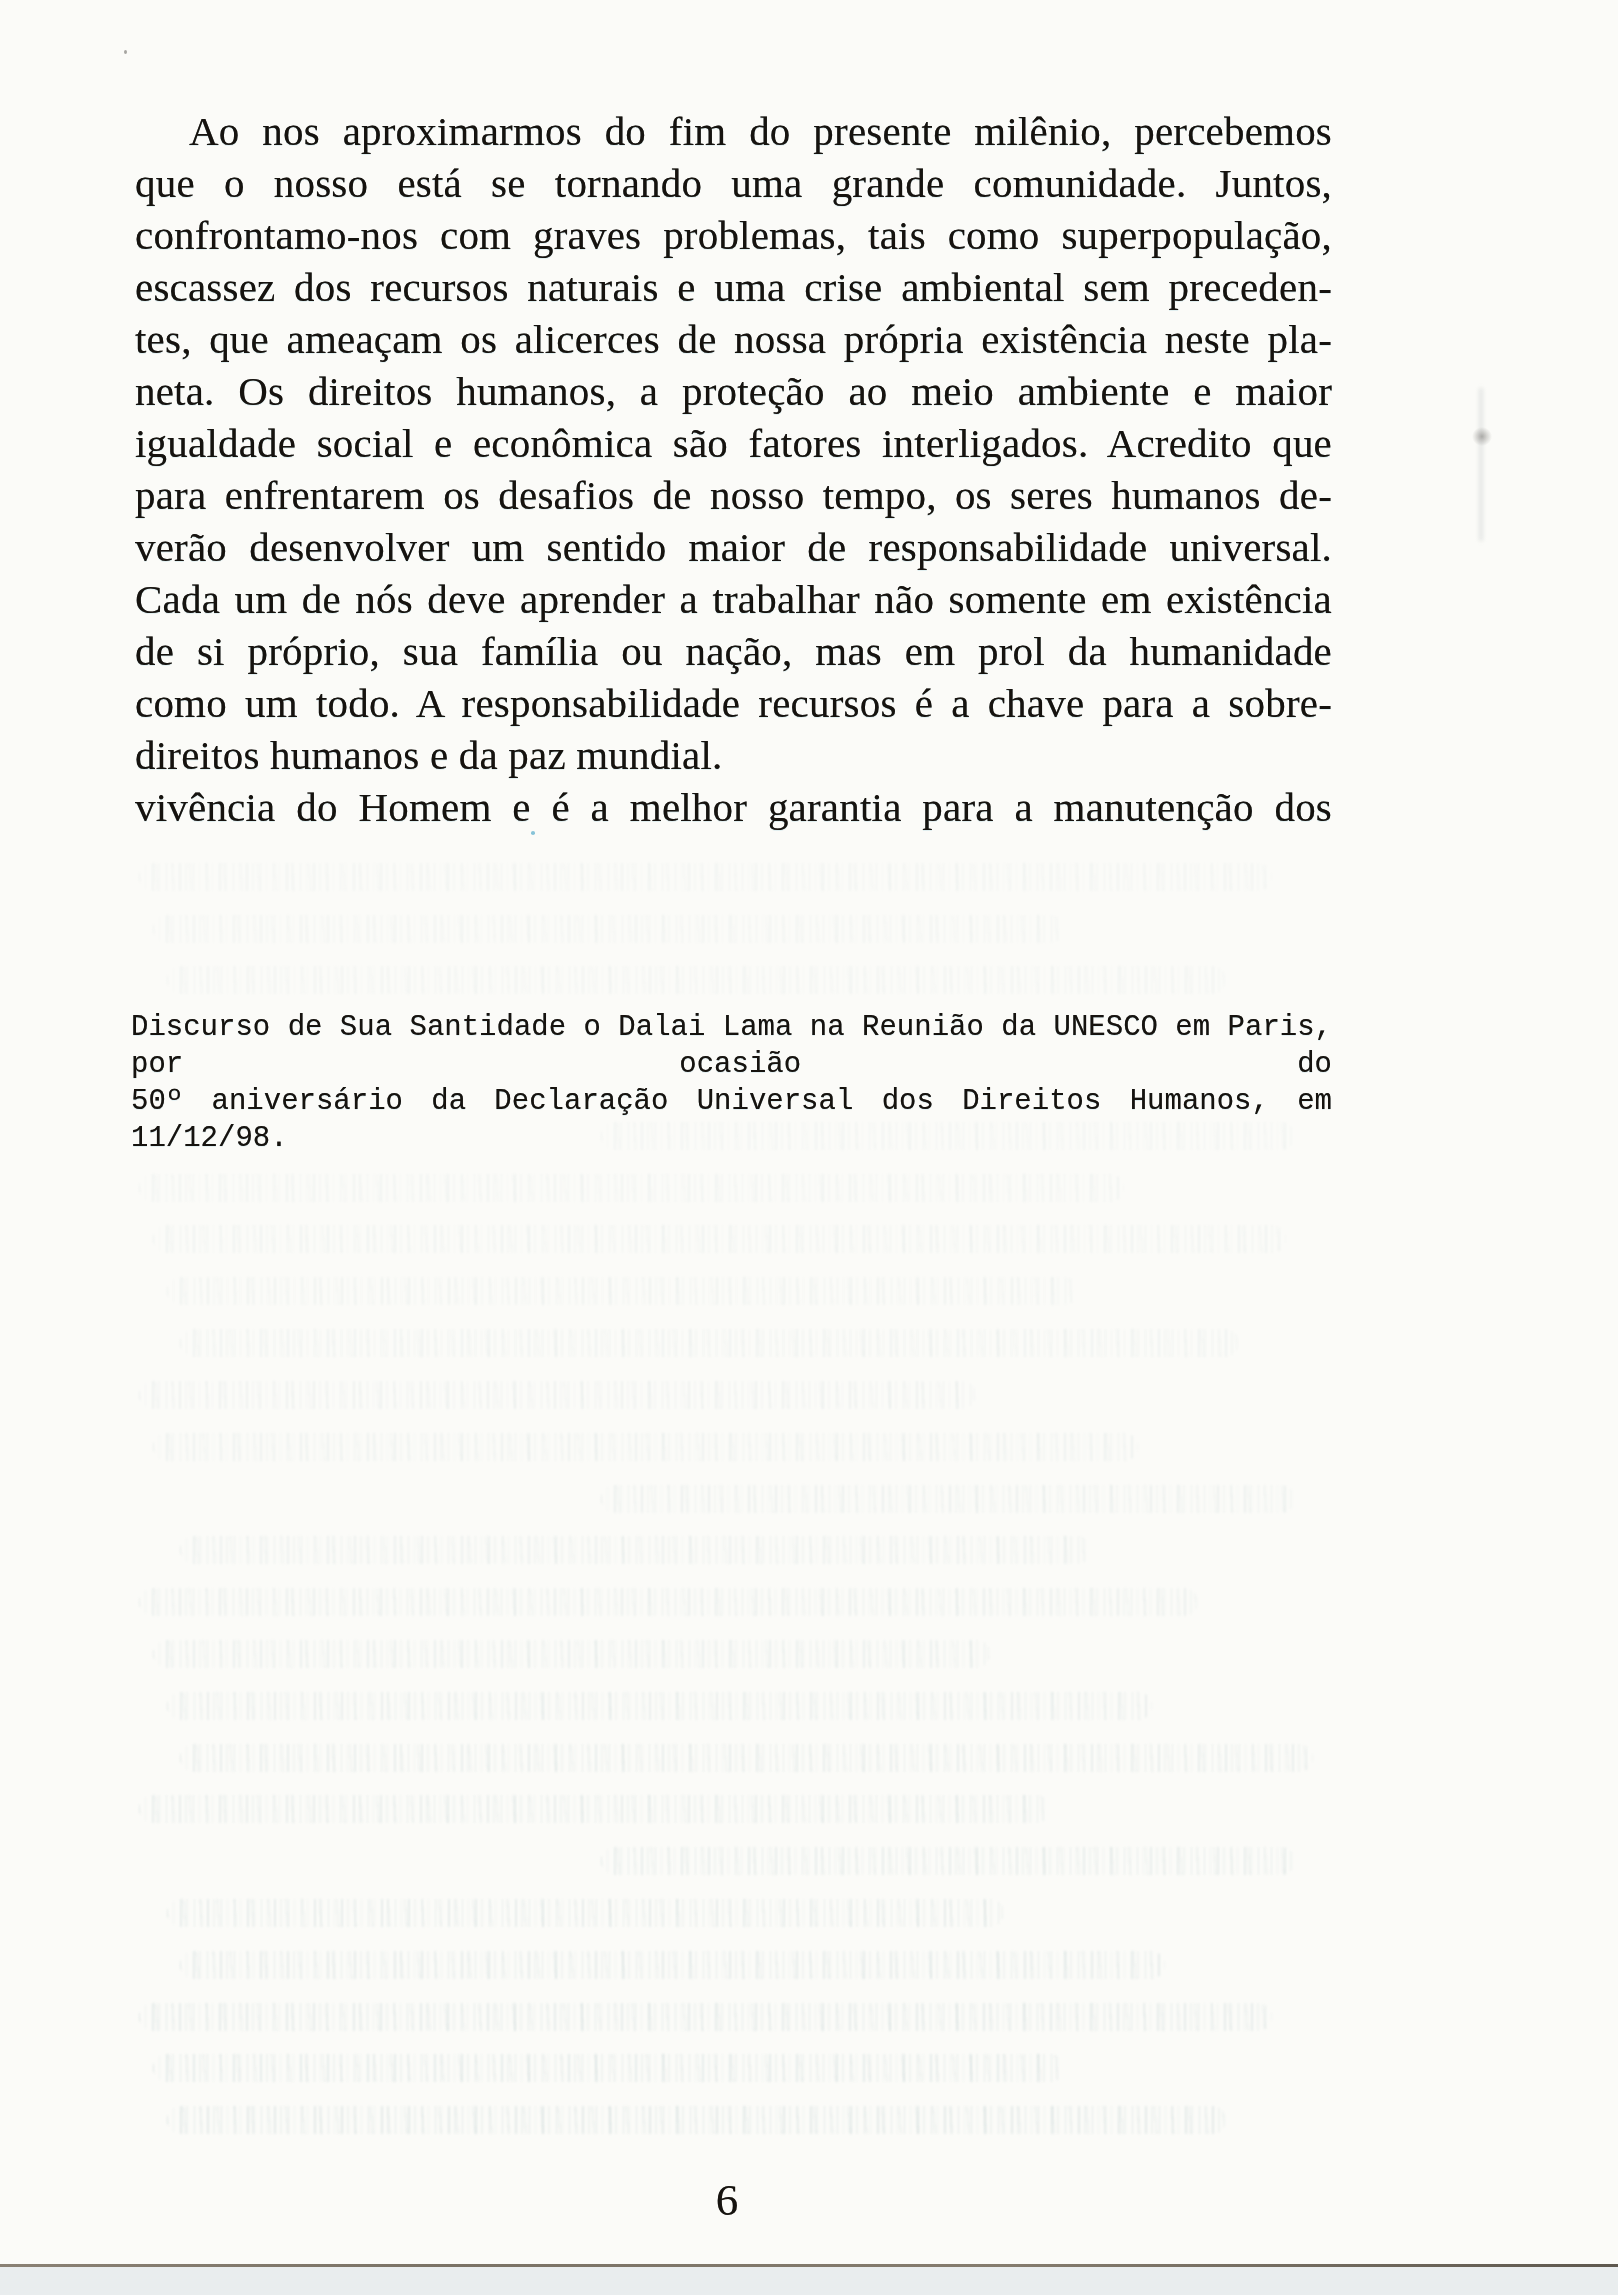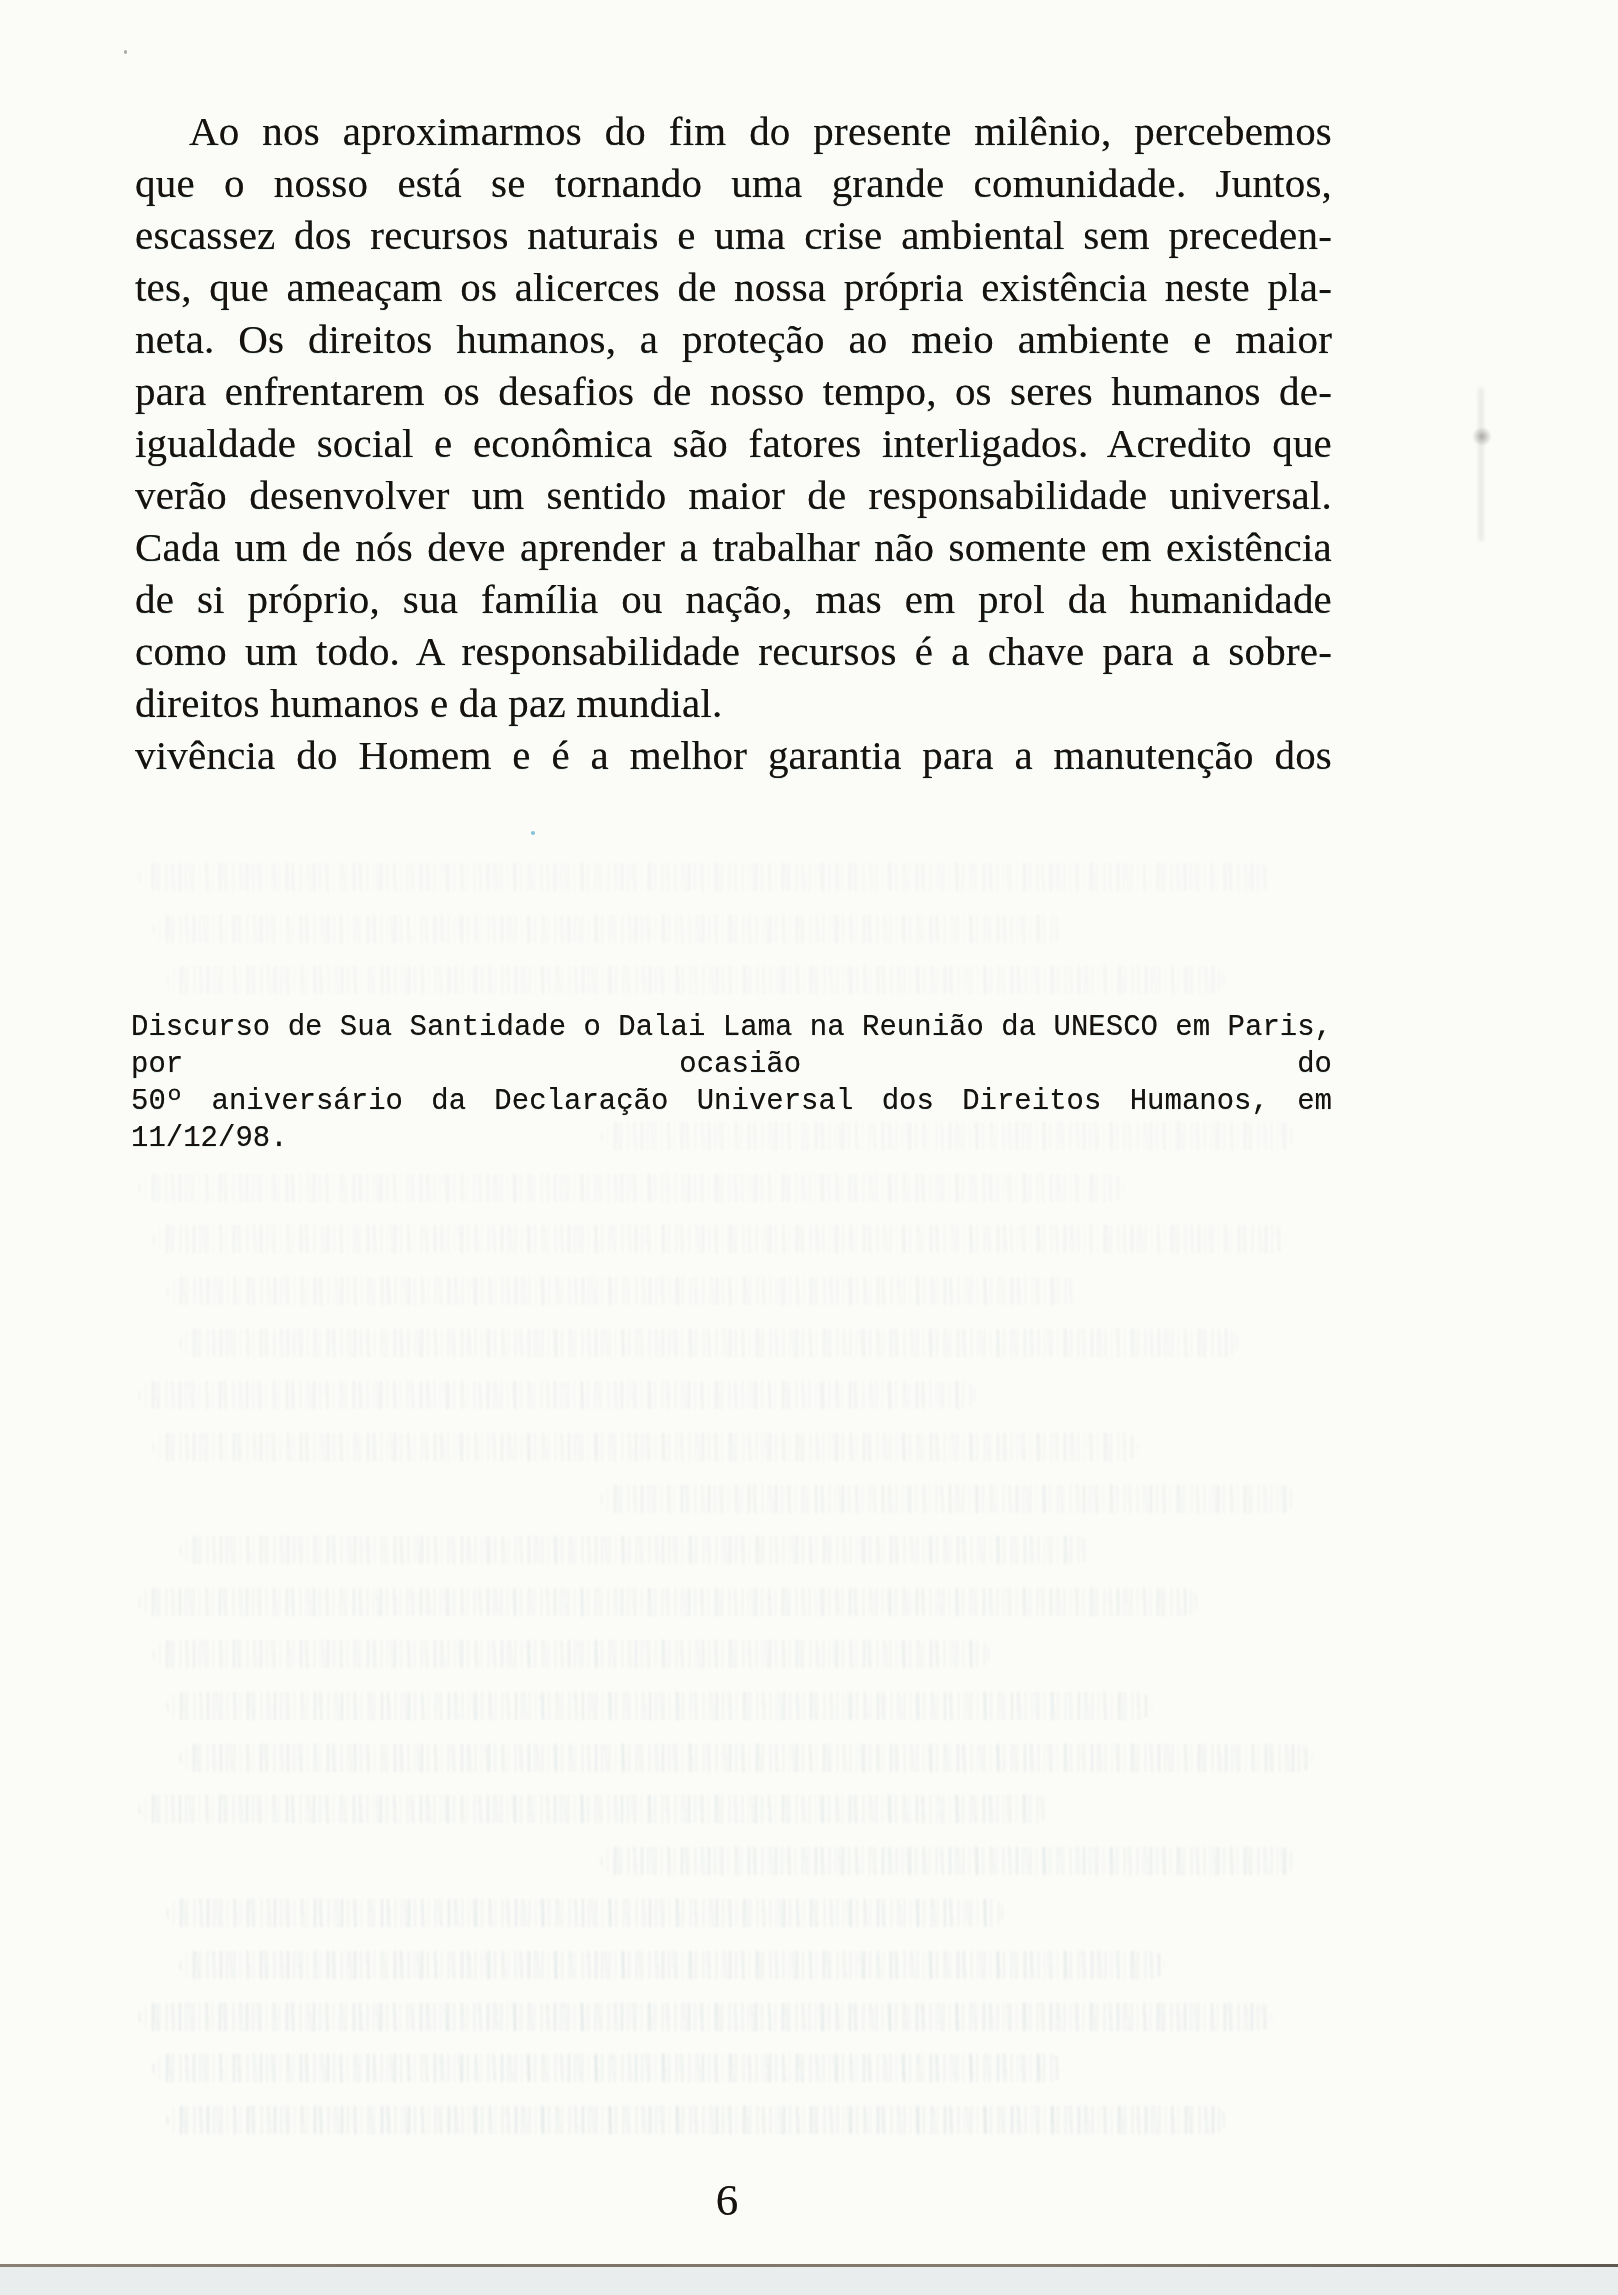--- a/index.html
+++ b/index.html
@@ -88,25 +88,26 @@
   }
 </style>
 </head>
 <body>
 
 <div class="page">
 
   <div class="body-paragraph">
     <div class="text-line">Ao nos aproximarmos do fim do presente milênio, percebemos</div>
     <div class="text-line">que o nosso está se tornando uma grande comunidade. Juntos,</div>
+    <div class="text-line">confrontamo-nos com graves problemas, tais como superpopulação,</div>
     <div class="text-line">escassez dos recursos naturais e uma crise ambiental sem preceden-</div>
     <div class="text-line">tes, que ameaçam os alicerces de nossa própria existência neste pla-</div>
     <div class="text-line">neta. Os direitos humanos, a proteção ao meio ambiente e maior</div>
+    <div class="text-line">igualdade social e econômica são fatores interligados. Acredito que</div>
     <div class="text-line">para enfrentarem os desafios de nosso tempo, os seres humanos de-</div>
-    <div class="text-line">igualdade social e econômica são fatores interligados. Acredito que</div>
     <div class="text-line">verão desenvolver um sentido maior de responsabilidade universal.</div>
     <div class="text-line">Cada um de nós deve aprender a trabalhar não somente em existência</div>
     <div class="text-line">de si próprio, sua família ou nação, mas em prol da humanidade</div>
     <div class="text-line">como um todo. A responsabilidade recursos é a chave para a sobre-</div>
     <div class="text-line last-line">direitos humanos e da paz mundial.</div>
     <div class="text-line">vivência do Homem e é a melhor garantia para a manutenção dos</div>
   </div>
 
   <div class="citation">
     <div class="text-line">Discurso de Sua Santidade o Dalai Lama na Reunião da UNESCO em Paris, por ocasião do</div>

